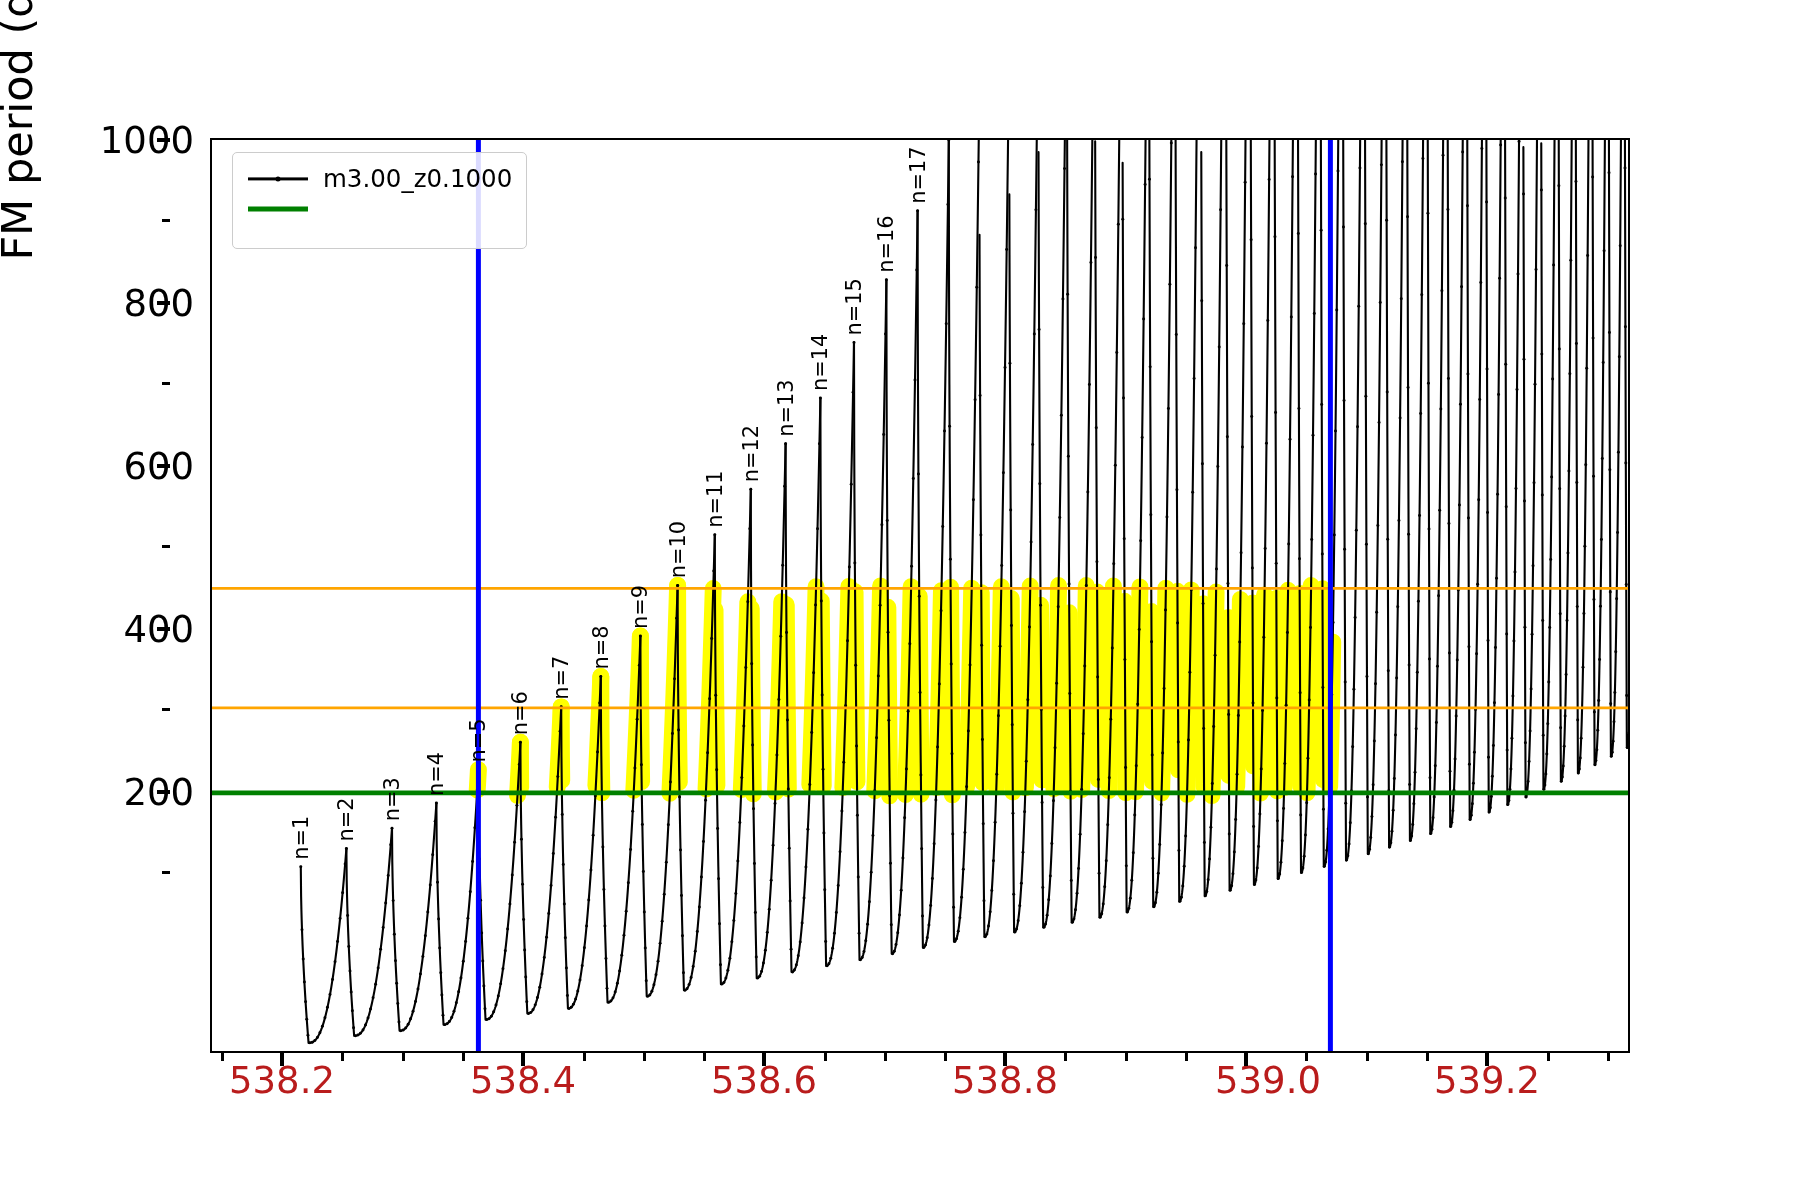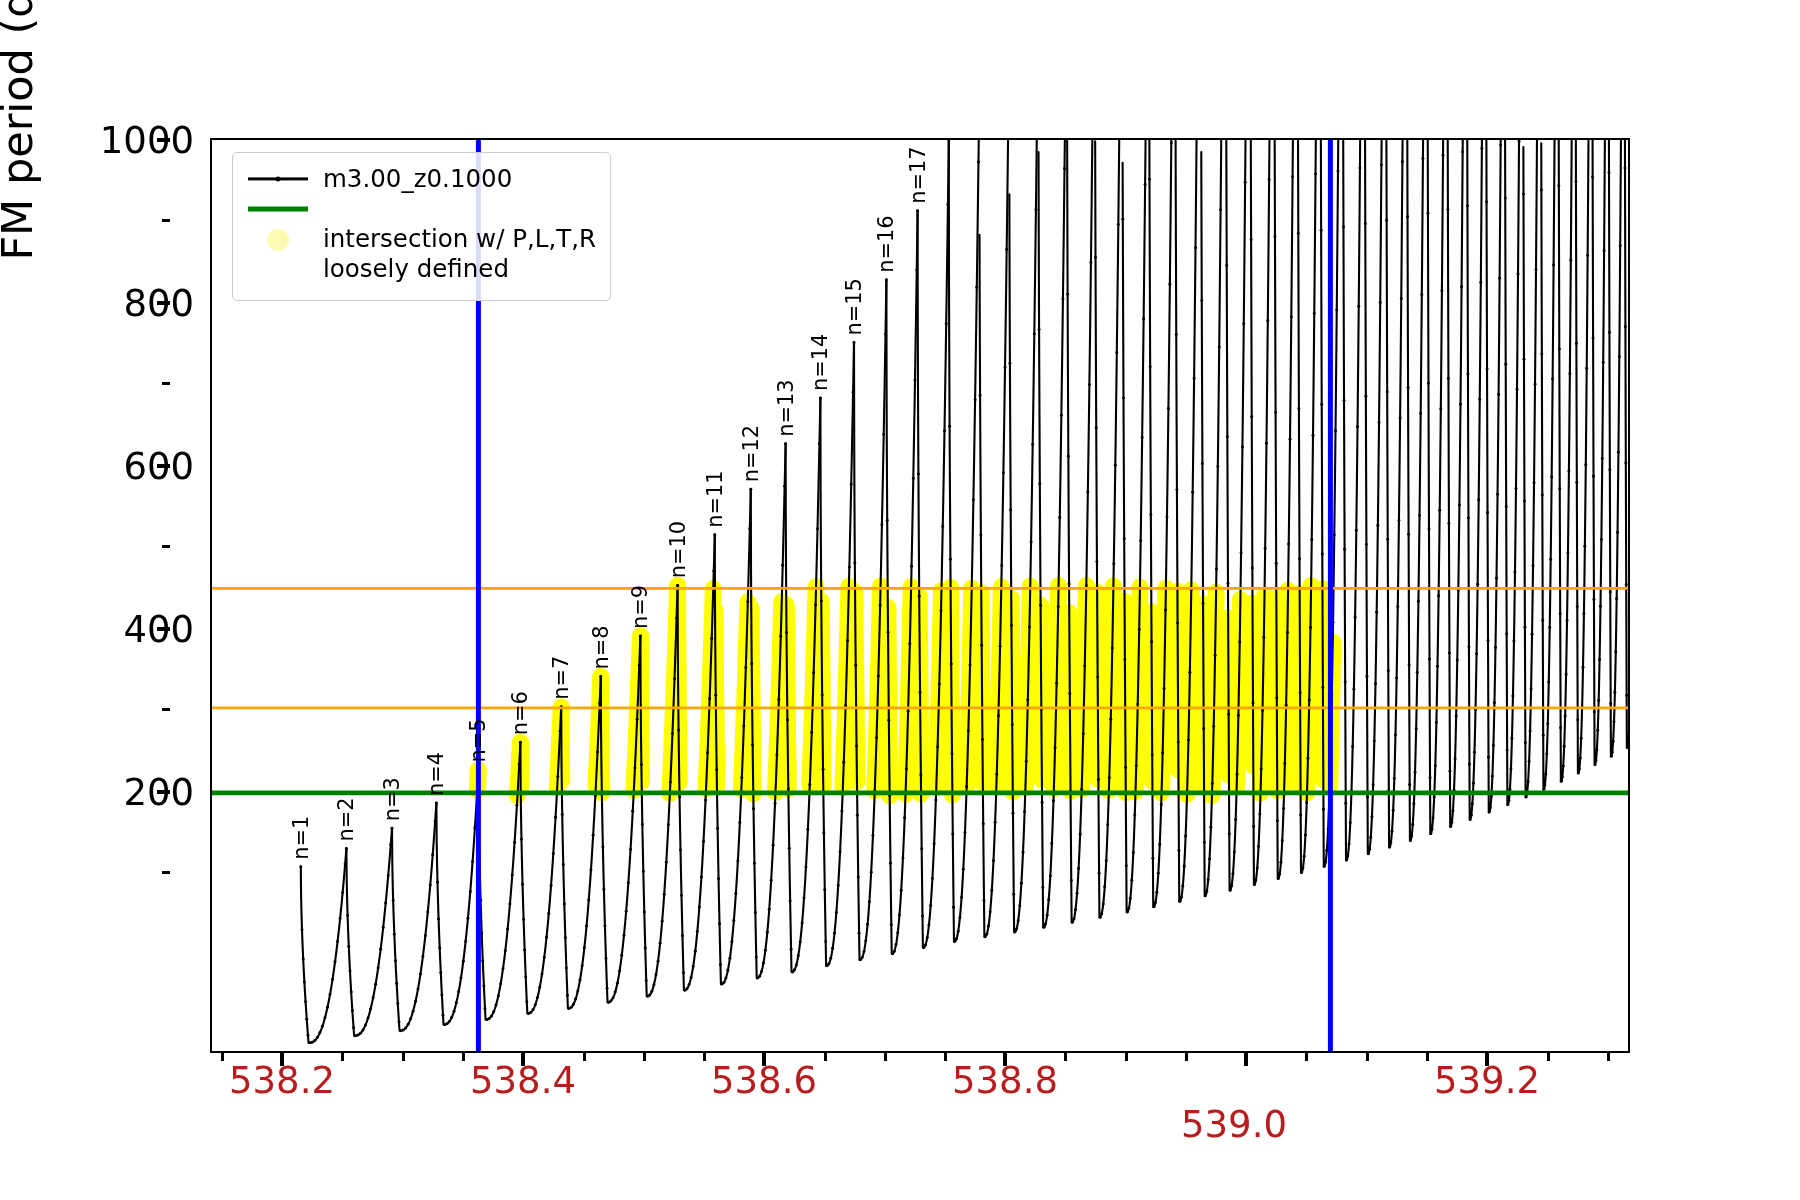--- a/index.html
+++ b/index.html
@@ -69,21 +69,21 @@
   .xtickmark{position:absolute;top:1053px;width:4px;height:13px;background:#000;margin-left:-2px;}
   .xtickmark.minor{height:8px;width:3px;margin-left:-1.5px;}
 
   
   #legend{
     position:absolute;
     left:232px; top:152px;
     background:rgba(255,255,255,0.86);
     border:1px solid #cccccc;
     border-radius:5px;
-    padding:11px 14px 16px 13px;
+    padding:11px 14px 24px 13px;
     font-size:24.5px;
     color:#000;
     line-height:1.12;
     z-index:40;
     box-sizing:border-box;
   }
   .lgrow{display:flex;align-items:center;height:30px;}
   .lgkey{width:64px;min-width:64px;height:26px;position:relative;margin-right:13px;}
   .lgline{position:absolute;left:2px;right:2px;top:50%;height:3.2px;transform:translateY(-50%);}
   .lgline.thick{height:5px;}
@@ -117,21 +117,21 @@
   <div class="ytickmark minor" style="top:219px;"></div>
   <div class="ytickmark minor" style="top:382px;"></div>
   <div class="ytickmark minor" style="top:545px;"></div>
   <div class="ytickmark minor" style="top:708px;"></div>
   <div class="ytickmark minor" style="top:871px;"></div>
 
   <div class="xtick" style="left:282px;">538.2</div>
   <div class="xtick" style="left:523px;">538.4</div>
   <div class="xtick" style="left:764px;">538.6</div>
   <div class="xtick" style="left:1005px;">538.8</div>
-  <div class="xtick" style="left:1234px;margin-top:44px;">539.0</div>
+  <div class="xtick" style="left:1268px;">539.0</div>
   <div class="xtick" style="left:1487px;">539.2</div>
 
   <div class="xtickmark" style="left:282px;"></div>
   <div class="xtickmark" style="left:523px;"></div>
   <div class="xtickmark" style="left:764px;"></div>
   <div class="xtickmark" style="left:1005px;"></div>
   <div class="xtickmark" style="left:1246px;"></div>
   <div class="xtickmark" style="left:1487px;"></div>
   <div class="xtickmark minor" style="left:222px;"></div>
   <div class="xtickmark minor" style="left:342px;"></div>
@@ -1268,24 +1268,15 @@
         <span class="lgline" style="background:#000;"></span>
         <span class="lgdot"></span>
       </span>
       <span class="lgtxt">m3.00_z0.1000</span>
     </div>
     <div class="lgrow">
       <span class="lgkey">
         <span class="lgline thick" style="background:#008000;"></span>
       </span>
     </div>
-    <div class="lgrow2">
-      <span class="lgkey" style="height:56px;">
-        <span class="lgdotmark" style="top:16px;"></span>
-      </span>
-      <span class="lgtxt2">
-        <span>intersection w/ P,L,T,R</span><br>
-        <span>loosely defined</span>
-      </span>
-    </div>
   </div>
 
 </div>
 
 </body></html>

